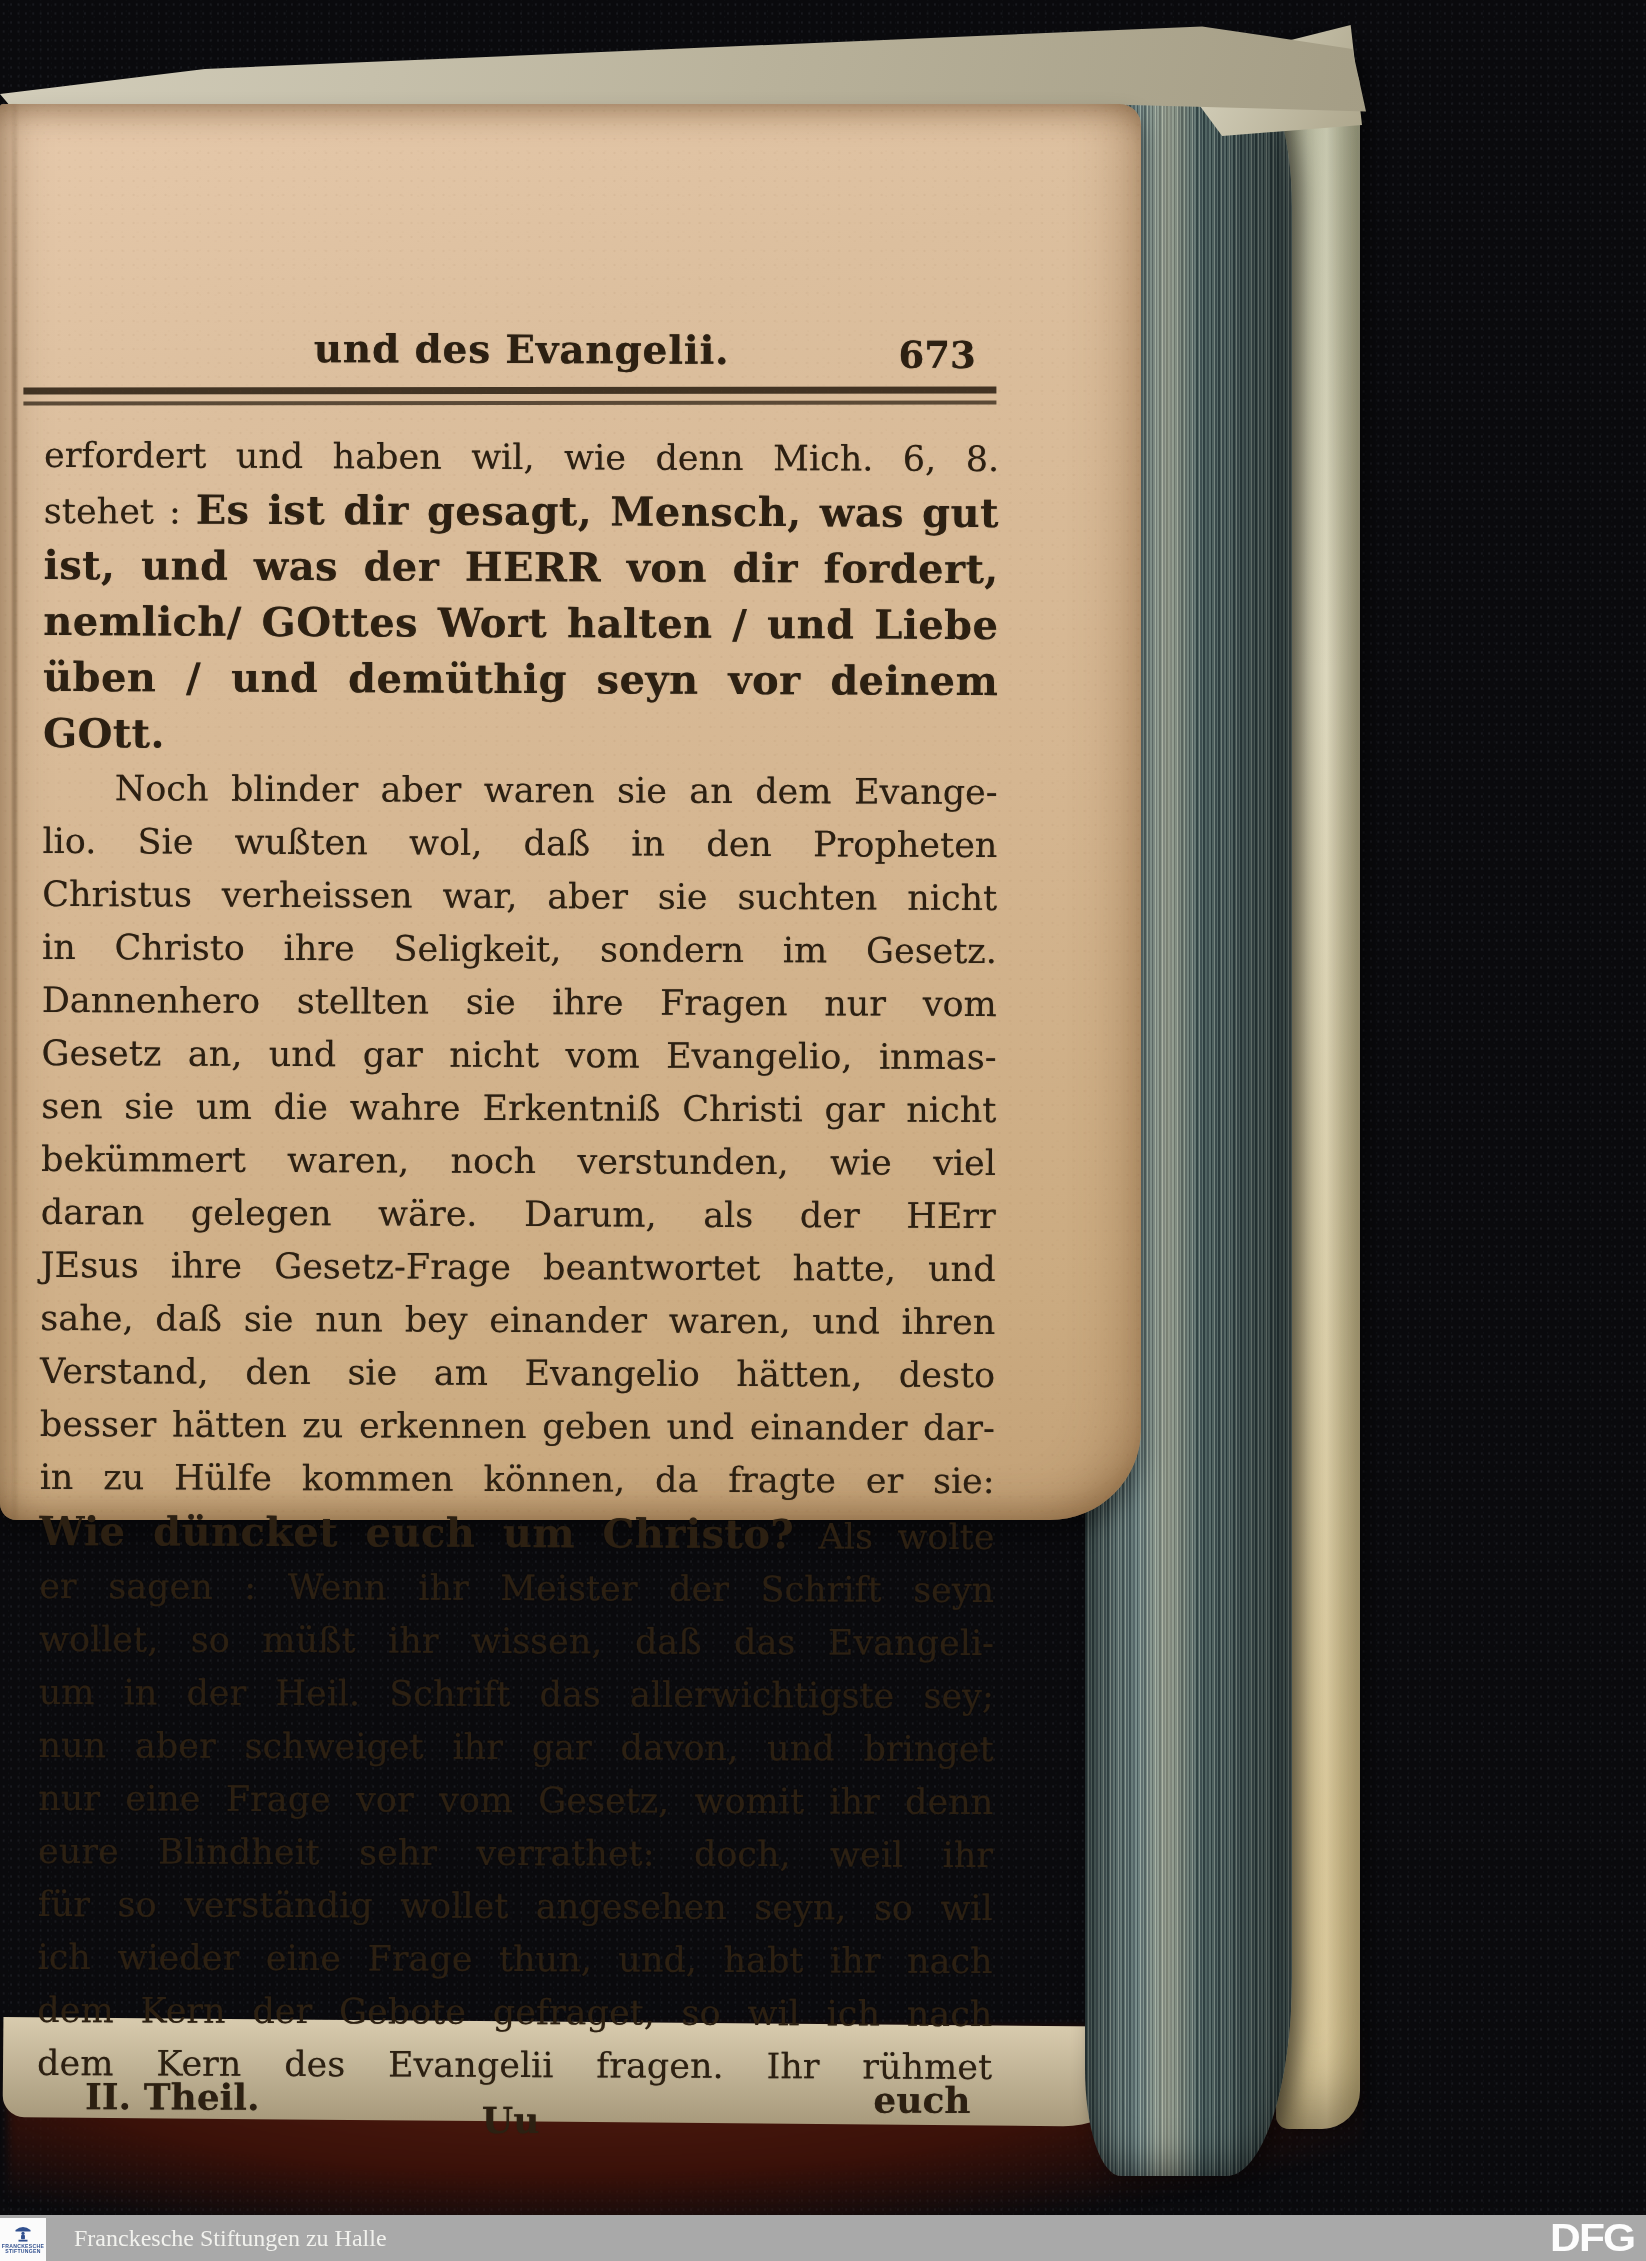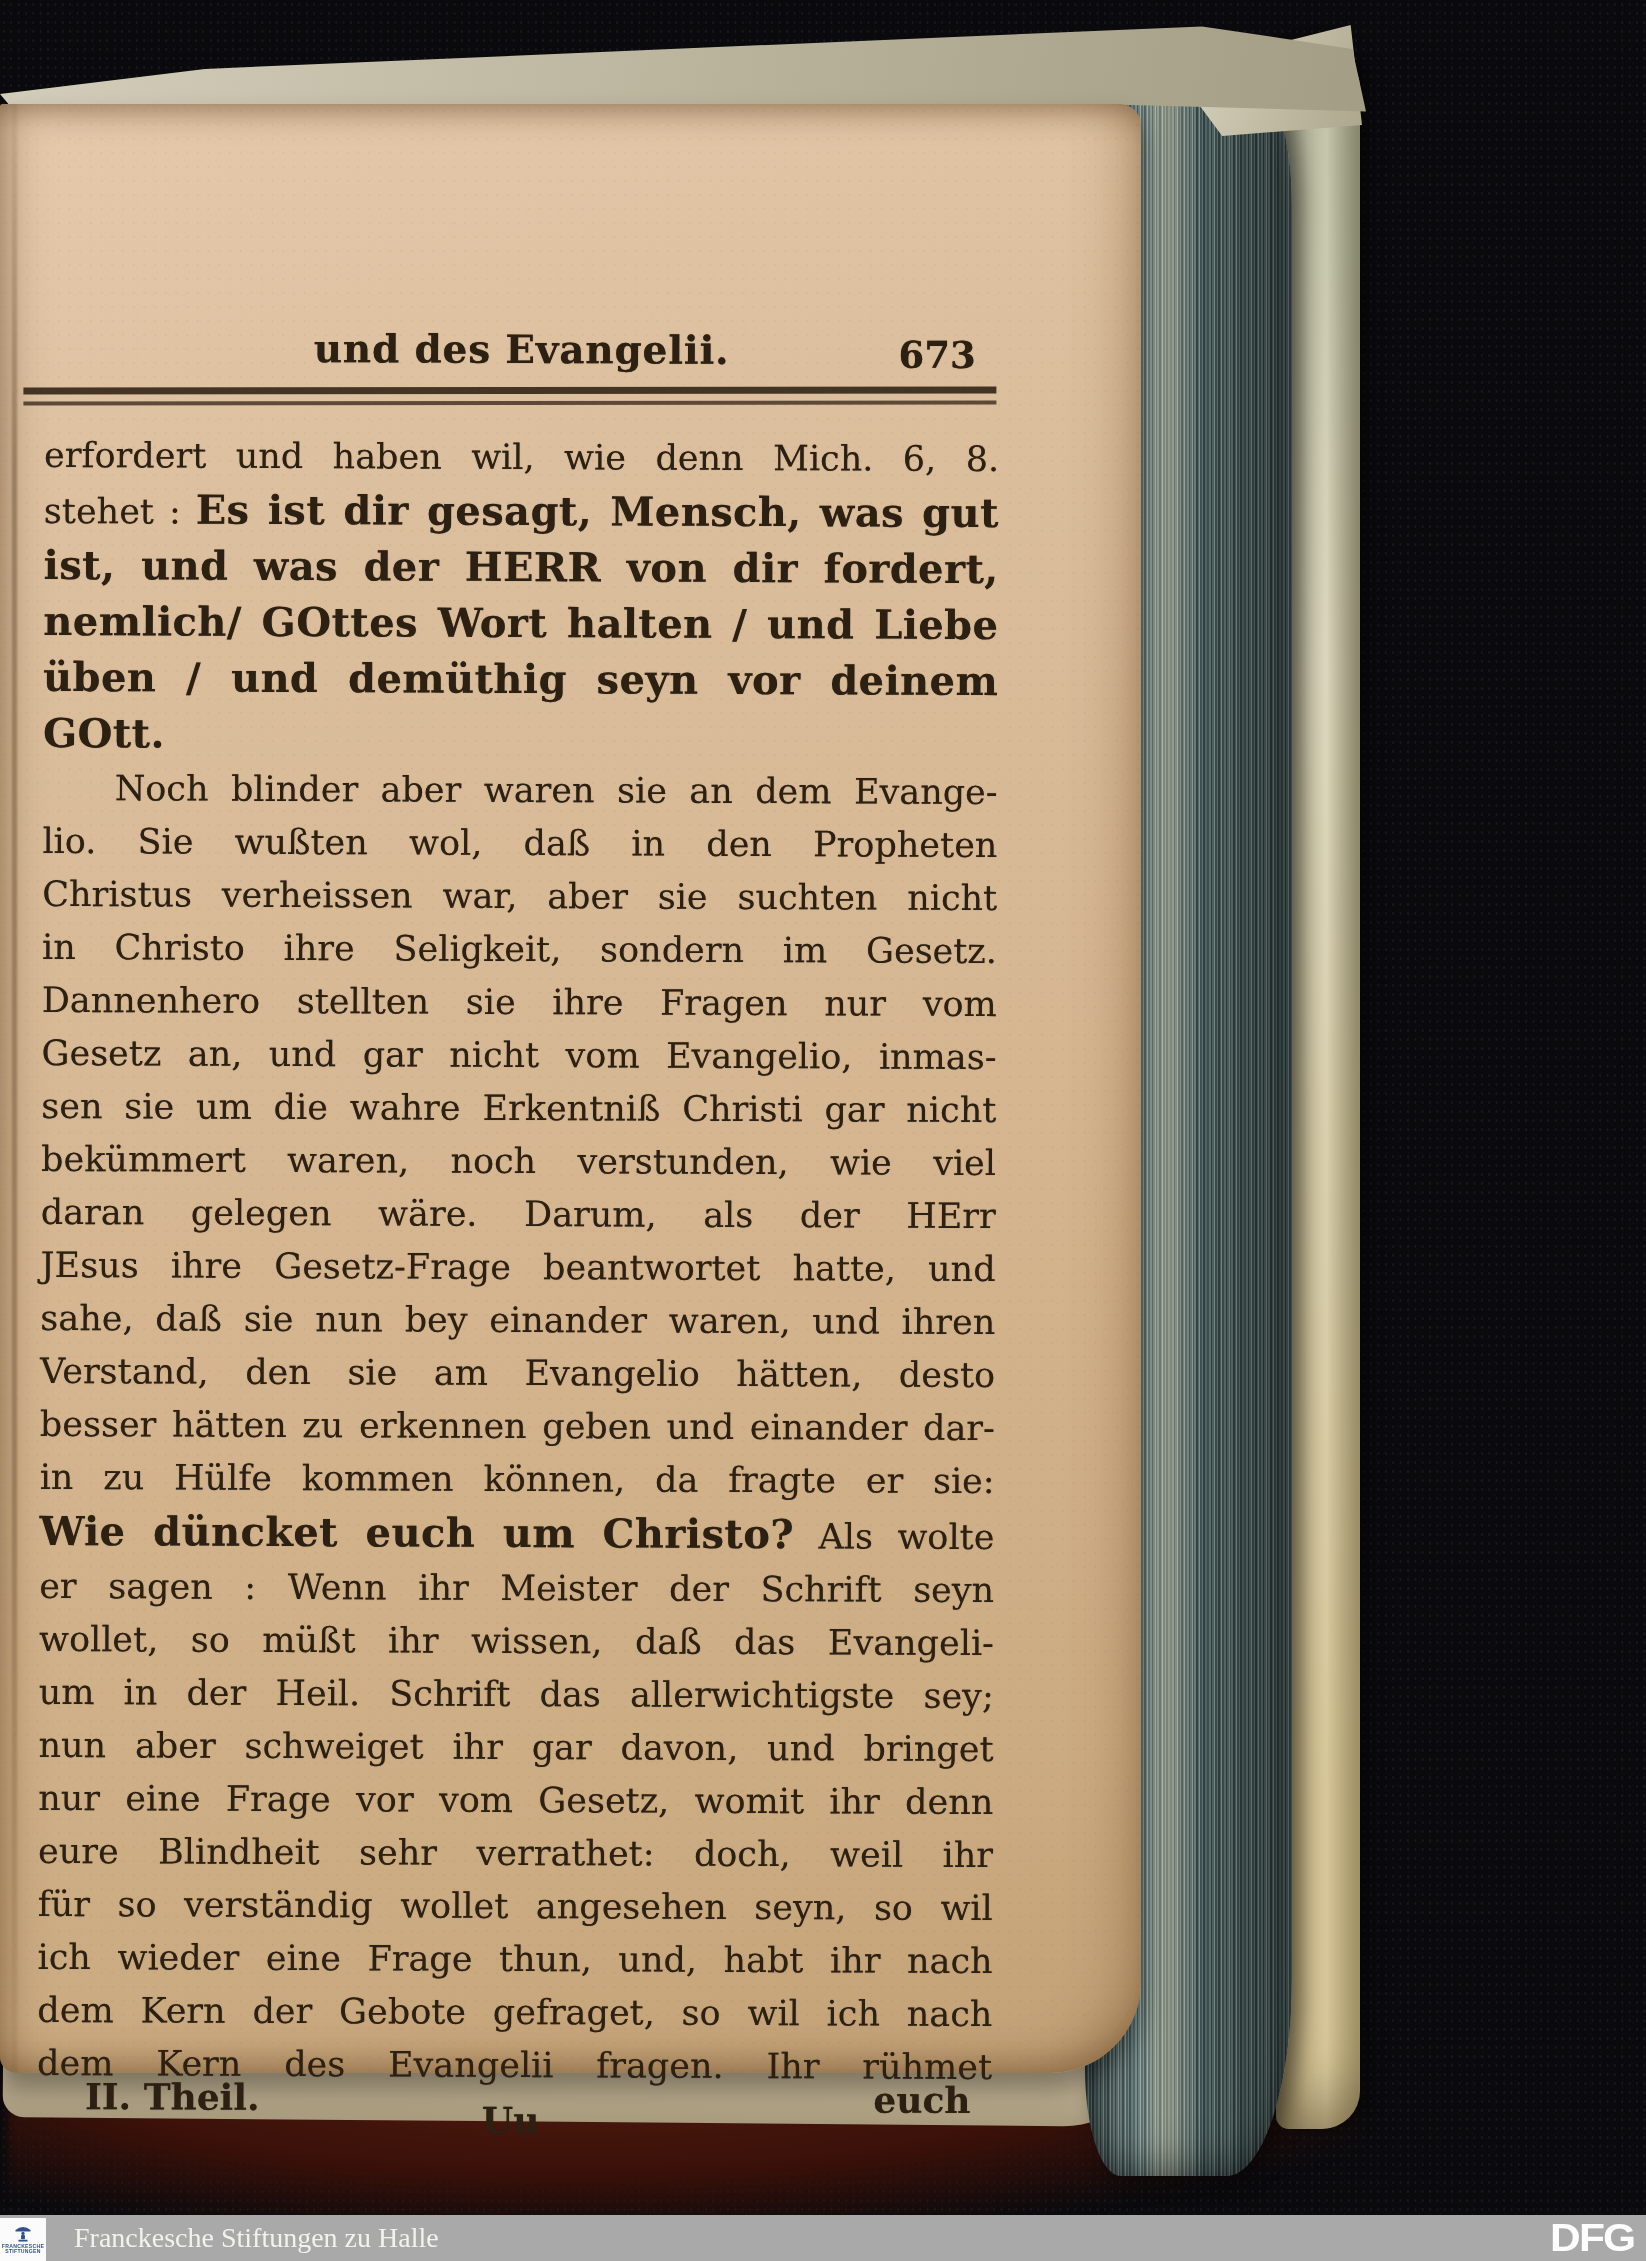--- a/index.html
+++ b/index.html
@@ -61,21 +61,21 @@
     background:linear-gradient(115deg,#dcd8c4,#ada68c);
   }
   
   .vellum-top{
     position:absolute;left:0;top:21.4px;width:1366px;height:125px;z-index:6;
     clip-path:polygon(0 58%, 15% 38%, 88% 4%, 99% 22%, 100% 72%, 80% 66%, 3% 97%);
     background:linear-gradient(100deg,#d3cebb,#b9b29b 55%,#a49d85);
   }
   
   .page{
-    position:absolute;left:0;top:104px;width:1141px;height:1969px;z-index:7;
+    position:absolute;left:0;top:104px;width:1141px;height:1416px;z-index:7;
     border-radius:3.3px 21.4px 91px 16.5px;
     background:linear-gradient(165deg,#e6c9ab 0%,#dcbf9e 22%,#d5b691 55%,#cbab81 85%,#c2a076 100%);
     box-shadow:inset 25px 5px 41px -20px rgba(95,65,35,.5),
                inset -38px -16.5px 58px -28px rgba(110,75,40,.45),
                inset 0 25px 33px -21.4px rgba(105,75,45,.55),
                inset 0 -28px 36px -25px rgba(110,75,40,.5),
                0 15px 25px rgba(0,0,0,.35);
   }
   
   .page::before{
@@ -137,21 +137,21 @@
   .logo-box{
     position:absolute;left:0;bottom:0;width:46px;height:43px;background:#fbfbfb;
     display:flex;flex-direction:column;align-items:center;justify-content:center;gap:1.6px;
   }
   .logo-text{
     font-family:"Liberation Sans", sans-serif;font-size:5.1px;line-height:5.8px;
     font-weight:bold;color:#31508f;letter-spacing:0.3px;text-align:center;
   }
   .institution{
     position:absolute;left:74px;top:50%;transform:translateY(-50%);
-    font-family:"Liberation Serif", serif;font-size:28px;color:#f2f2ee;
+    font-family:"Liberation Serif", serif;font-size:24px;color:#f2f2ee;
   }
   .dfg{
     position:absolute;right:11.5px;top:50%;transform:translateY(-50%) scaleX(1.12);
     transform-origin:right center;
     font-family:"Liberation Sans", sans-serif;font-size:38px;font-weight:bold;
     letter-spacing:-1.6px;color:#fdfdfd;
   }
 </style>
 </head>
 <body>

